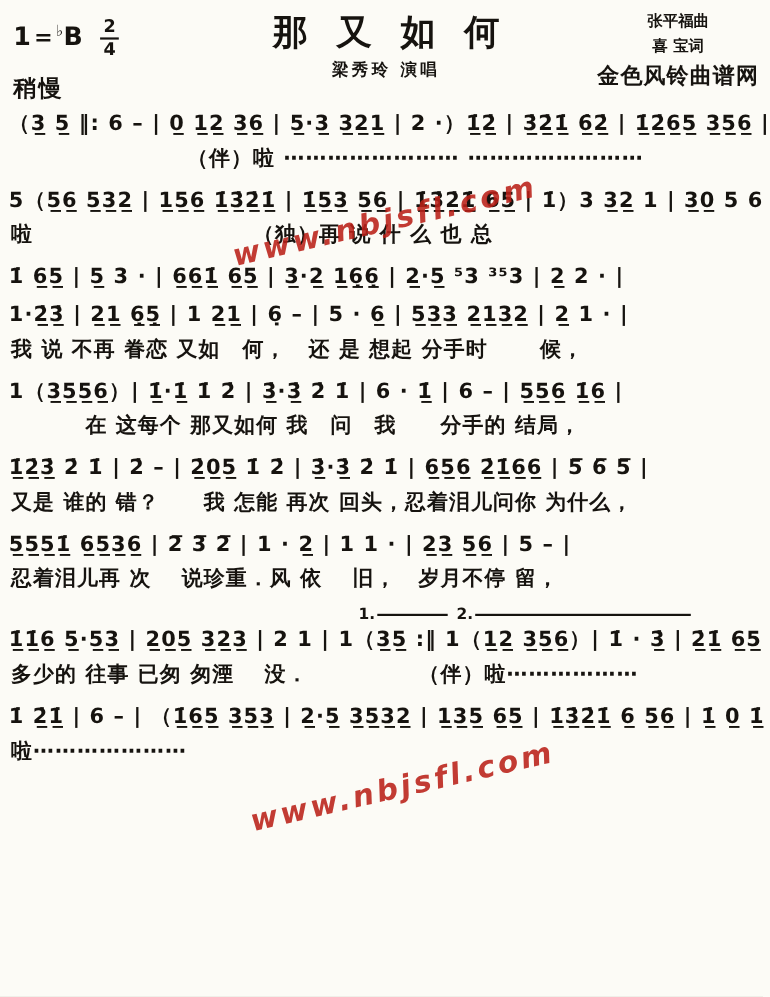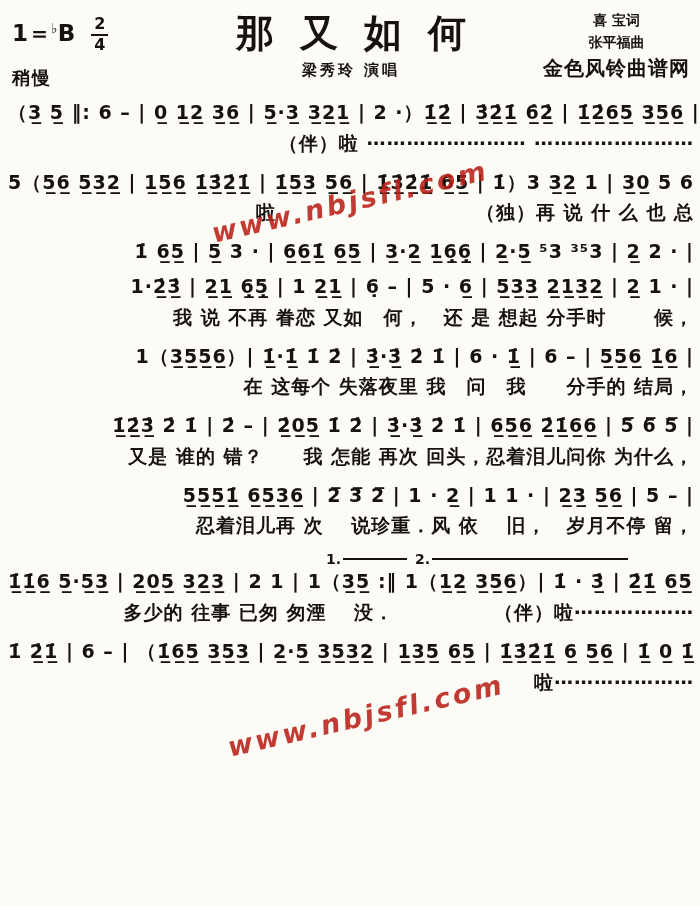--- a/index.html
+++ b/index.html
@@ -11,29 +11,29 @@
   }
   
   .header{position:relative;height:84px;}
   .h-left{position:absolute;left:4px;top:8px;}
   .keyline{font-size:23px;font-weight:bold;white-space:nowrap;}
   .flat{font-size:14px;vertical-align:super;font-weight:bold;}
   .ts{display:inline-block;vertical-align:middle;text-align:center;margin-left:16px;
       font-size:16px;font-weight:bold;line-height:1.05;}
   .ts-top{display:block;border-bottom:2px solid #16130f;padding:0 3px 1px;}
   .ts-bot{display:block;padding-top:1px;}
-  .tempo{font-size:18px;font-weight:bold;margin-top:12px;letter-spacing:2px;}
+  .tempo{font-size:21px;font-weight:bold;margin-top:12px;letter-spacing:2px;}
   .h-center{position:absolute;left:50%;transform:translateX(-50%);top:0;text-align:center;white-space:nowrap;}
-  .title{font-size:38px;font-weight:bold;letter-spacing:26px;text-indent:26px;}
+  .title{font-size:32px;font-weight:bold;letter-spacing:26px;text-indent:26px;}
   .performer{font-size:15px;font-weight:bold;letter-spacing:3px;margin-top:2px;}
   .h-right{position:absolute;right:4px;top:2px;text-align:center;font-size:14px;font-weight:bold;line-height:1.55;white-space:nowrap;}
   .site{font-size:20px;letter-spacing:1px;}
   
   .systems{margin-top:8px;}
-  .system{margin-bottom:9px;text-align:right;}
+  .system{margin-bottom:9px;}
   .notes{font-size:19px;font-weight:bold;letter-spacing:1px;white-space:nowrap;line-height:1.35;}
   .lyrics{font-size:19px;font-weight:bold;letter-spacing:1px;white-space:nowrap;margin:5px 0 13px 2px;}
   
   .volta{display:flex;align-items:flex-start;margin:0 0 2px 318px;height:15px;
          font-size:14px;font-weight:bold;line-height:1;}
   .v-line{border-top:2px solid #16130f;height:1px;}
   .v-line.short{width:64px;margin:6px 8px 0 2px;}
   .v-line.long{width:196px;margin:6px 0 0 2px;}
   
   .watermark{position:absolute;color:rgba(186,32,24,0.88);font-size:27px;font-weight:bold;
@@ -52,22 +52,22 @@
       <div class="keyline">
         <span>1</span><span>＝</span><span class="flat">♭</span><span>B</span><span class="ts"><span class="ts-top">2</span><span class="ts-bot">4</span></span>
       </div>
       <div class="tempo">稍慢</div>
     </div>
     <div class="h-center">
       <div class="title">那又如何</div>
       <div class="performer">梁秀玲 演唱</div>
     </div>
     <div class="h-right">
+      <div>张平福曲</div>
       <div>喜 宝词</div>
-      <div>张平福曲</div>
       <div class="site">金色风铃曲谱网</div>
     </div>
   </div>
 
   <div class="systems">
 
     <div class="system">
       <div class="notes">（3̲ 5̲ ‖: 6 – | 0̲ 1̲2̲ 3̲6̲ | 5̲·3̲ 3̲2̲1̲ | 2 ·）1̲̇2̲̇ | 3̲̇2̲̇1̲̇ 6̲̇2̲̇ | 1̲̇2̲̇6̲5̲ 3̲5̲6̲ |</div>
       <div class="lyrics">　　　　　　　　（伴）啦 ⋯⋯⋯⋯⋯⋯⋯⋯ ⋯⋯⋯⋯⋯⋯⋯⋯</div>
     </div>
@@ -81,21 +81,21 @@
       <div class="notes">1̇ 6̲5̲ | 5̲ 3 · | 6̲6̲1̲̇ 6̲5̲ | 3̲·2̲ 1̲6̣̲6̣̲ | 2̲·5̲ ⁵3 ³⁵3 | 2̲ 2 · |</div>
     </div>
 
     <div class="system">
       <div class="notes">1·2̲̇3̲̇ | 2̲1̲ 6̣̲5̣̲ | 1 2̲1̲ | 6̣ – | 5 · 6̲ | 5̲3̲3̲ 2̲1̲3̲2̲ | 2̲ 1 · |</div>
       <div class="lyrics">我 说 不再 眷恋 又如　何，　还 是 想起 分手时　　 候，</div>
     </div>
 
     <div class="system">
       <div class="notes">1（3̲5̲5̲6̲）| 1̲̇·1̲̇ 1̇ 2̇ | 3̲̇·3̲̇ 2̇ 1̇ | 6 · 1̲̇ | 6 – | 5̲5̲6̲ 1̲̇6̲ |</div>
-      <div class="lyrics">　　　 在 这每个 失落夜里 我　问　我　　分手的 结局，</div>
+      <div class="lyrics">　　　 在 这每个 那又如何 我　问　我　　分手的 结局，</div>
     </div>
 
     <div class="system">
       <div class="notes">1̲̇2̲̇3̲̇ 2̇ 1̇ | 2̇ – | 2̲̇0̲5̲ 1̇ 2̇ | 3̲̇·3̲̇ 2̇ 1̇ | 6̲5̲6̲ 2̲̇1̲̇6̲6̲ | 5̅ 6̅ 5̅ |</div>
       <div class="lyrics">又是 谁的 错？　　我 怎能 再次 回头，忍着泪儿问你 为什么，</div>
     </div>
 
     <div class="system">
       <div class="notes">5̲5̲5̲1̲̇ 6̲5̲3̲6̲ | 2̅ 3̅ 2̅ | 1 · 2̲ | 1 1 · | 2̲3̲ 5̲6̲ | 5 – |</div>
       <div class="lyrics">忍着泪儿再 次　 说珍重．风 依　 旧，　岁月不停 留，</div>

